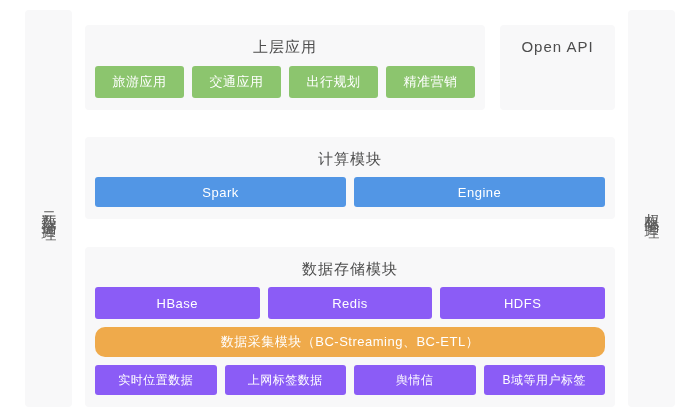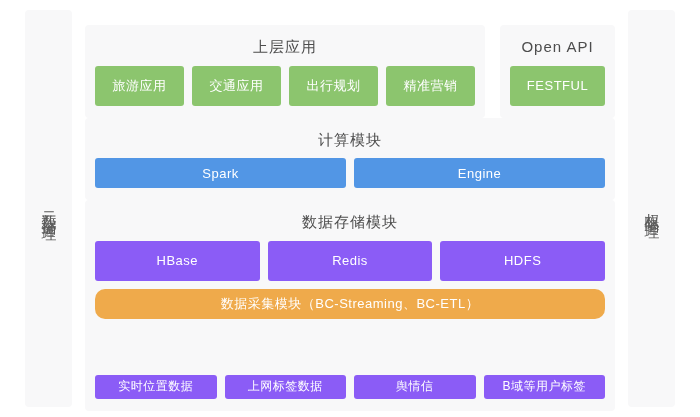--- a/index.html
+++ b/index.html
@@ -74,21 +74,21 @@
   }
 
   .tile-row {
     display: flex;
     flex-direction: row;
     gap: 8px;
   }
 
   .tile {
     flex: 1 1 0;
-    height: 40px;
+    height: 32px;
     border-radius: 3px;
     display: flex;
     align-items: center;
     justify-content: center;
     color: #ffffff;
     font-size: 13px;
     letter-spacing: 0.5px;
     white-space: nowrap;
     box-sizing: border-box;
   }
@@ -116,21 +116,21 @@
   .collect-bar {
     height: 30px;
     border-radius: 10px;
     display: flex;
     align-items: center;
     justify-content: center;
     color: #ffffff;
     font-size: 13px;
     letter-spacing: 0.5px;
   }
-  .source-row .tile { height: 24px; font-size: 12px; margin-top: 48px; }
+  .source-row .tile { height: 30px; font-size: 12px; }
 </style>
 </head>
 <body>
 
 <div id="diagram">
 
   <div class="side-panel">
     <span class="side-label">元数据管理</span>
   </div>
 
@@ -151,25 +151,20 @@
             <span>出行规划</span>
           </div>
           <div class="tile tile-green">
             <span>精准营销</span>
           </div>
         </div>
       </div>
 
       <div class="panel api-panel">
         <div class="panel-title">Open API</div>
-        <div class="tile-row">
-          <div class="tile tile-green">
-            <span>FESTFUL</span>
-          </div>
-        </div>
       </div>
 
     </div>
 
     <div class="panel compute-panel">
       <div class="panel-title">计算模块</div>
       <div class="tile-row compute-row">
         <div class="tile tile-blue">
           <span>Spark</span>
         </div>

